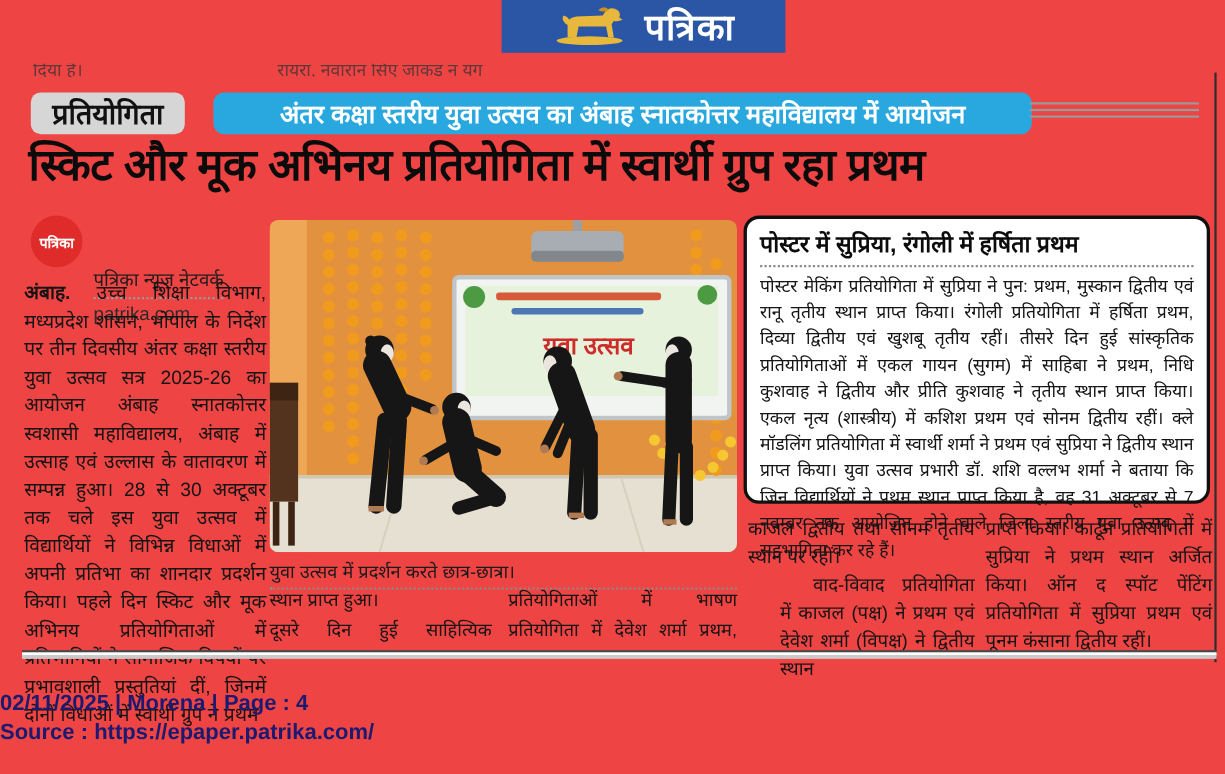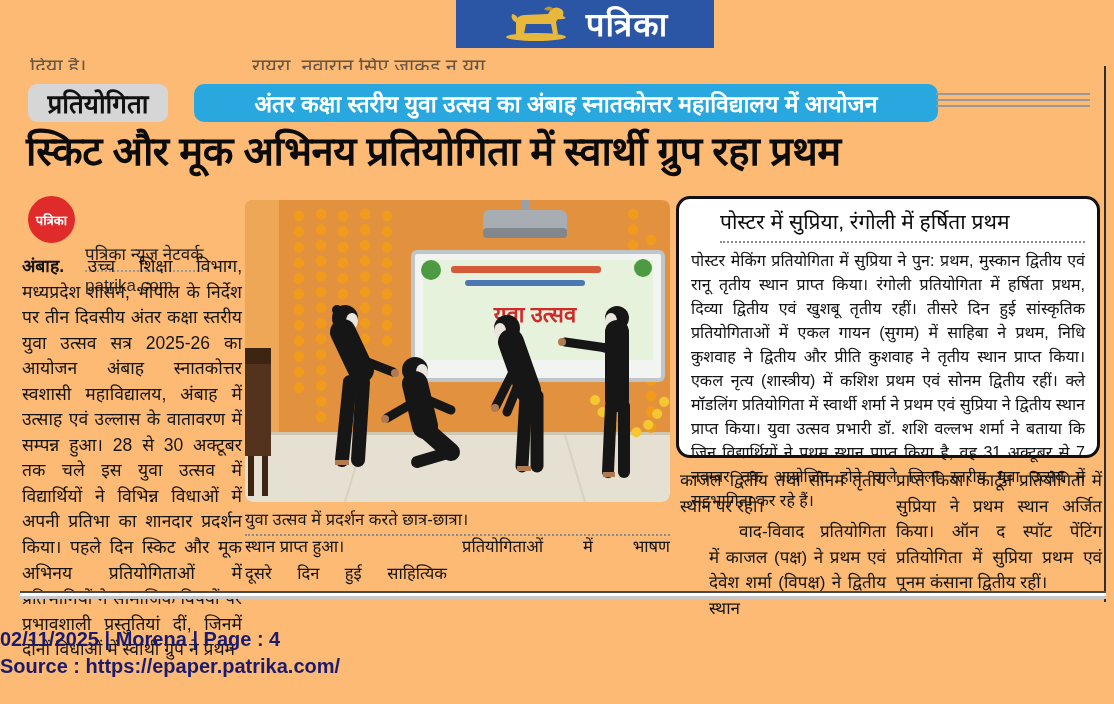--- a/index.html
+++ b/index.html
@@ -1,26 +1,26 @@
 <!DOCTYPE html>
 <html><head>
 <meta charset="utf-8">
 <style>
   html,body{margin:0;padding:0;background:#fff;}
-  #page{position:relative;width:1114px;height:704px;background:#fdba74;overflow:hidden;
+  #page{position:relative;width:1114px;height:704px;background:#ef4444;overflow:hidden;
         font-family:"Liberation Sans",sans-serif;color:#111;}
 
   
   .masthead{position:absolute;left:456px;top:0;width:258px;height:48px;background:#2B55A5;
             display:flex;align-items:center;justify-content:center;gap:10px;}
   .masthead .wordmark{color:#fff;font-size:33px;font-weight:bold;letter-spacing:1px;line-height:1;}
 
   
   .cutwrap{position:absolute;height:12px;overflow:hidden;opacity:.75;}
-  .cutwrap>div{margin-top:-6px;font-size:20px;color:#333;white-space:nowrap;}
+  .cutwrap>div{margin-top:-6px;font-size:16px;color:#333;white-space:nowrap;}
 
   
   .kicker{position:absolute;left:28px;top:84px;width:140px;height:38px;background:#D6D6D6;
           border-radius:9px;display:flex;align-items:center;justify-content:center;
           font-size:26px;font-weight:bold;color:#111;}
   .strip{position:absolute;left:194px;top:84px;width:744px;height:38px;background:#29A8E0;
          border-radius:10px;display:flex;align-items:center;justify-content:center;
          color:#fff;font-size:23px;font-weight:bold;white-space:nowrap;}
   .deco-lines{position:absolute;left:936px;top:93px;width:154px;}
   .deco-lines div{height:2px;background:#9A9A9A;margin-bottom:4px;}
@@ -46,22 +46,22 @@
   .photo{position:absolute;left:245px;top:200px;width:425px;height:302px;border-radius:8px;overflow:hidden;}
   .caption{position:absolute;left:245px;top:507px;width:425px;font-size:16.5px;color:#1a1a1a;
            padding-bottom:4px;border-bottom:2px dotted #8a8a8a;}
   .colA{position:absolute;left:245px;top:533px;width:202px;font-size:16.5px;line-height:1.62;color:#141414;}
   .colB{position:absolute;left:462px;top:533px;width:208px;font-size:16.5px;line-height:1.62;color:#141414;}
   .stretch{text-align:justify;text-align-last:justify;}
 
   
   .box{position:absolute;left:676px;top:196px;width:424px;height:262px;border:3px solid #101010;
        border-radius:14px;box-sizing:border-box;padding:8px 12px 6px 12px;background:#fff;}
-  .box .title{font-size:21px;font-weight:normal;color:#0c0c0c;padding-bottom:6px;
-              border-bottom:2px dotted #8a8a8a;margin-left:29px;}
+  .box .title{font-size:21px;font-weight:bold;color:#0c0c0c;padding-bottom:6px;
+              border-bottom:2px dotted #8a8a8a;}
   .box .body{margin-top:6px;font-size:16px;line-height:1.5;text-align:justify;color:#141414;}
 
   
   .colC{position:absolute;left:680px;top:468px;width:206px;font-size:17px;line-height:1.5;
         text-align:justify;color:#141414;}
   .colC .p2{text-indent:30px;margin-left:29px;}
   .colD{position:absolute;left:896px;top:468px;width:206px;font-size:17px;line-height:1.5;
         text-align:justify;color:#141414;}
 
   .bottom-rule{position:absolute;left:20px;top:591px;width:1086px;height:2px;background:#4a4a4a;
@@ -216,20 +216,21 @@
   </div>
 
   <div class="caption">युवा उत्सव में प्रदर्शन करते छात्र-छात्रा।</div>
 
   <div class="colA">
     <div>स्थान प्राप्त हुआ।</div>
     <div class="stretch">दूसरे दिन हुई साहित्यिक</div>
   </div>
   <div class="colB">
     <div class="stretch">प्रतियोगिताओं में भाषण</div>
+    <div class="stretch">प्रतियोगिता में देवेश शर्मा प्रथम,</div>
   </div>
 
   <div class="box">
     <div class="title">पोस्टर में सुप्रिया, रंगोली में हर्षिता प्रथम</div>
     <div class="body">पोस्टर मेकिंग प्रतियोगिता में सुप्रिया ने पुन: प्रथम, मुस्कान द्वितीय एवं रानू तृतीय स्थान प्राप्त किया। रंगोली प्रतियोगिता में हर्षिता प्रथम, दिव्या द्वितीय एवं खुशबू तृतीय रहीं। तीसरे दिन हुई सांस्कृतिक प्रतियोगिताओं में एकल गायन (सुगम) में साहिबा ने प्रथम, निधि कुशवाह ने द्वितीय और प्रीति कुशवाह ने तृतीय स्थान प्राप्त किया। एकल नृत्य (शास्त्रीय) में कशिश प्रथम एवं सोनम द्वितीय रहीं। क्ले मॉडलिंग प्रतियोगिता में स्वार्थी शर्मा ने प्रथम एवं सुप्रिया ने द्वितीय स्थान प्राप्त किया। युवा उत्सव प्रभारी डॉ. शशि वल्लभ शर्मा ने बताया कि जिन विद्यार्थियों ने प्रथम स्थान प्राप्त किया है, वह  31 अक्टूबर से 7 नवम्बर तक आयोजित होने वाले जिला स्तरीय युवा उत्सव में सहभागिता कर रहे हैं।</div>
   </div>
 
   <div class="colC">
     <div>काजल द्वितीय तथा सोनम तृतीय स्थान पर रहीं।</div>
     <div class="p2">वाद-विवाद प्रतियोगिता में काजल (पक्ष) ने प्रथम एवं देवेश शर्मा (विपक्ष) ने द्वितीय स्थान</div>

